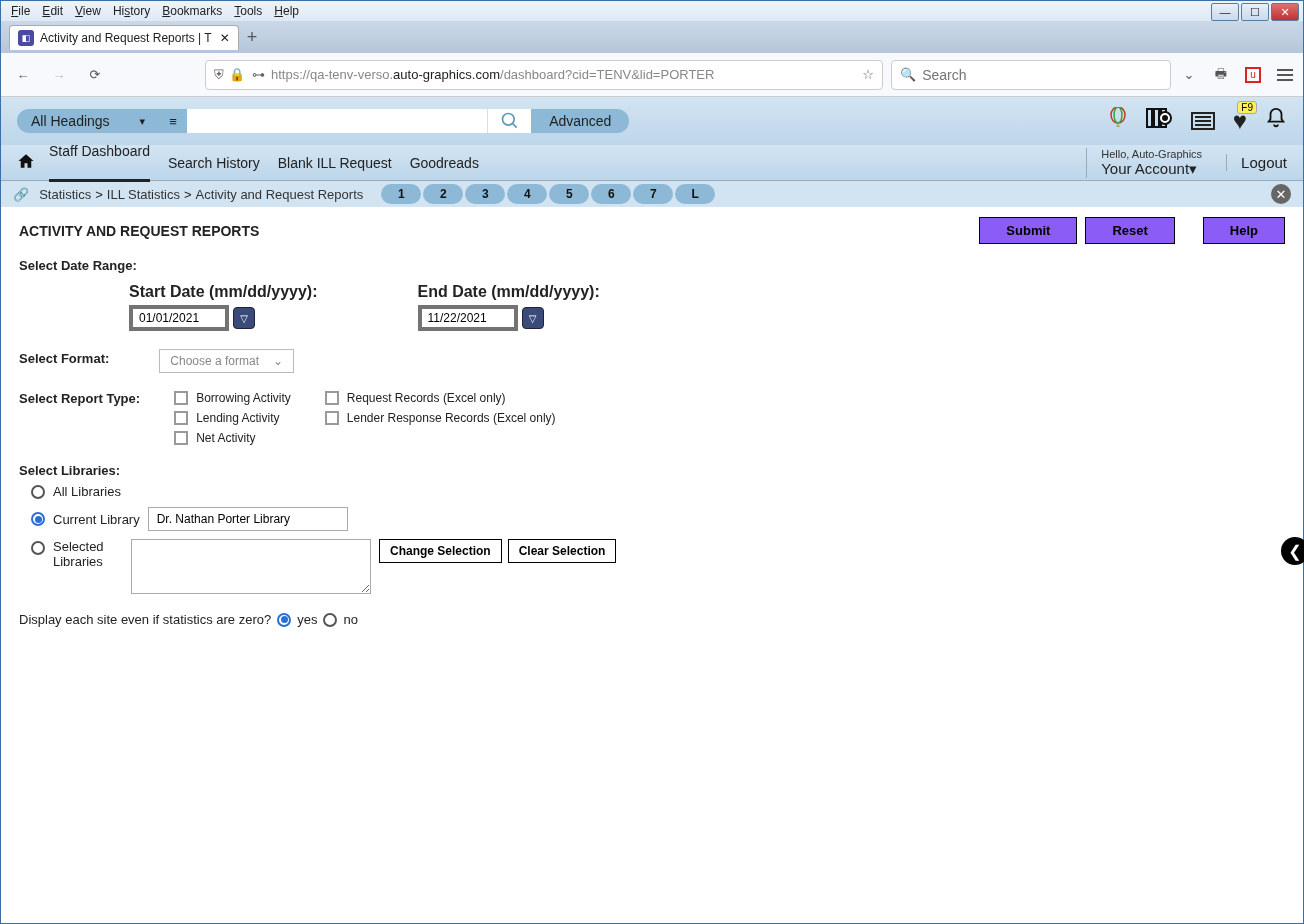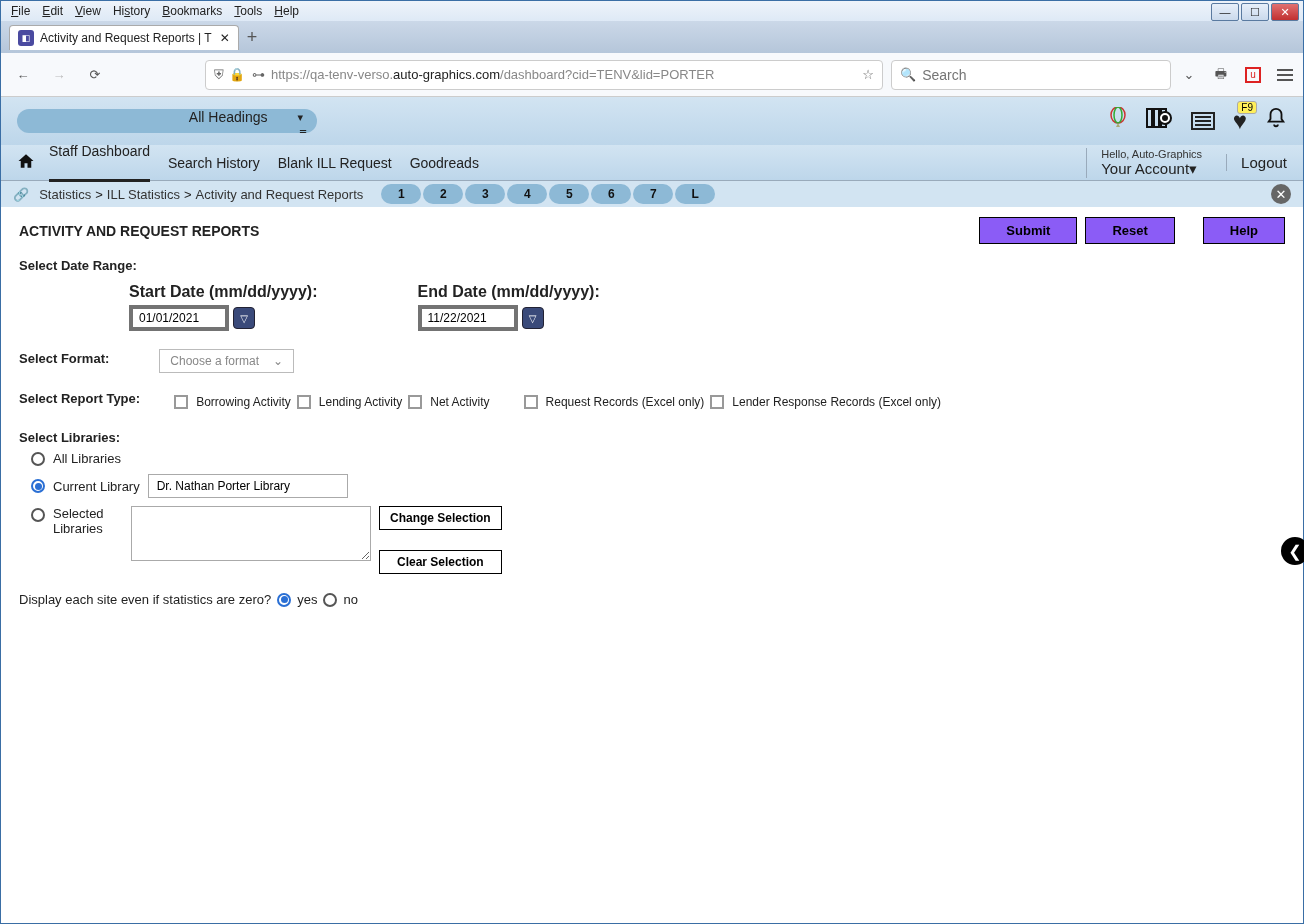--- a/index.html
+++ b/index.html
@@ -39,21 +39,21 @@
   .search-field input { border: none; outline: none; width: 100%; font-size: 14px; color:#777;}
   .url-icons { display: flex; gap: 12px; align-items:center;}
   .url-icons .ic { width: 20px; height: 20px; display:flex;align-items:center;justify-content:center; cursor:pointer; color:#555;}
   .red-sq {width:16px;height:16px;border:2px solid #d22;color:#d22;display:flex;align-items:center;justify-content:center;font-size:10px;}
   .hamburger {display:flex;flex-direction:column;gap:3px;}
   .hamburger div{width:16px;height:2px;background:#555;}
 
   
   .app-header { height: 48px; background: linear-gradient(#d2e4f2, #bdd6ea); display: flex; align-items: center; padding: 0 16px; }
   .app-title { font-size: 19px; color: #333; flex: 0 0 auto; margin-right:40px;}
-  .search-capsule { display: flex; align-items: flex-end; background: #8db9d6; border-radius: 20px; height: 24px; overflow:hidden;flex-direction:column; }
+  .search-capsule { display: flex; align-items: center; background: #8db9d6; border-radius: 20px; height: 24px; overflow:hidden; }
   .sc-select { padding: 0 14px; font-size: 14px; color: #222; height:100%; display:flex;align-items:center; cursor:pointer; }
   .sc-chev { margin-left: 30px; color:#222; font-size:11px;}
   .sc-db { width:28px;display:flex;align-items:center;justify-content:center;color:#222;}
   .sc-input { width: 300px; background: #fff; border:none; height:100%; padding:0 10px; outline:none; }
   .sc-search-btn { width: 44px; background:#fff; display:flex;align-items:center;justify-content:center; cursor:pointer; height:100%; border-left:1px solid #ddd;}
   .sc-search-btn svg{color:#5c98bc;}
   .sc-adv { padding: 0 18px; font-size: 14px; color:#222; cursor:pointer; height:100%;display:flex;align-items:center;}
   .header-icons { margin-left:auto; display:flex; gap:18px; align-items:center; }
   .header-icons .hi { cursor:pointer; color:#222; }
   .balloon {width:18px;height:26px;}
@@ -95,32 +95,32 @@
   .date-row{display:flex;gap:100px;margin-top:10px;}
   .date-col .dl{font-weight:bold;font-size:16px;}
   .date-input-row{display:flex;align-items:center;gap:4px;margin-top:4px;}
   .date-input{border:4px solid #737373;padding:2px 6px;width:100px;font-size:12px;}
   .date-btn{width:22px;height:22px;background:#3a4a7a;border:1px solid #223;border-radius:4px;display:flex;align-items:center;justify-content:center;color:#fff;font-size:10px;cursor:pointer;}
 
   .fmt-row{display:flex;align-items:center;gap:50px;}
   .select-fmt{border:1px solid #bbb;padding:4px 10px;font-size:12px;color:#888;cursor:pointer;display:flex;align-items:center;gap:14px;}
 
   .report-row{display:flex;gap:34px;}
-  .cb-col{display:flex;flex-direction:row;gap:6px;}
+  .cb-col{display:flex;flex-direction:column;gap:6px;}
   .cb-item{display:flex;align-items:center;gap:8px;font-size:12px;}
   .cb{width:14px;height:14px;border:2px solid #999;cursor:pointer;}
 
   .lib-row{display:flex;align-items:center;gap:8px;margin-bottom:8px;font-size:13px;}
   .radio{width:14px;height:14px;border:2px solid #2a6fd4;border-radius:50%;display:flex;align-items:center;justify-content:center;cursor:pointer;}
   .radio.checked::after{content:"";width:7px;height:7px;background:#2a6fd4;border-radius:50%;}
   .radio.empty{border-color:#555;}
   .lib-input{border:1px solid #aaa;padding:4px 8px;width:200px;font-size:12px;}
   .sel-lib-row{display:flex;align-items:flex-start;gap:8px;}
   .ta{border:1px solid #aaa;width:240px;height:55px;resize:both;font-size:12px;}
-  .sel-btns{display:flex;flex-direction:column;gap:20px;}
+  .sel-btns{display:flex;gap:6px;}
   .sel-btn{border:1px solid #000;background:#fff;padding:4px 10px;font-size:12px;font-weight:bold;cursor:pointer;}
 
   .zero-row{display:flex;align-items:center;gap:6px;font-size:13px;margin-top:14px;}
 
   .side-arrow{position:absolute;right:-6px;top:330px;width:28px;height:28px;background:#000;border-radius:50%;color:#fff;display:flex;align-items:center;justify-content:center;cursor:pointer;font-size:16px;}
 </style>
 </head>
 <body>
 
 <div class="window">

